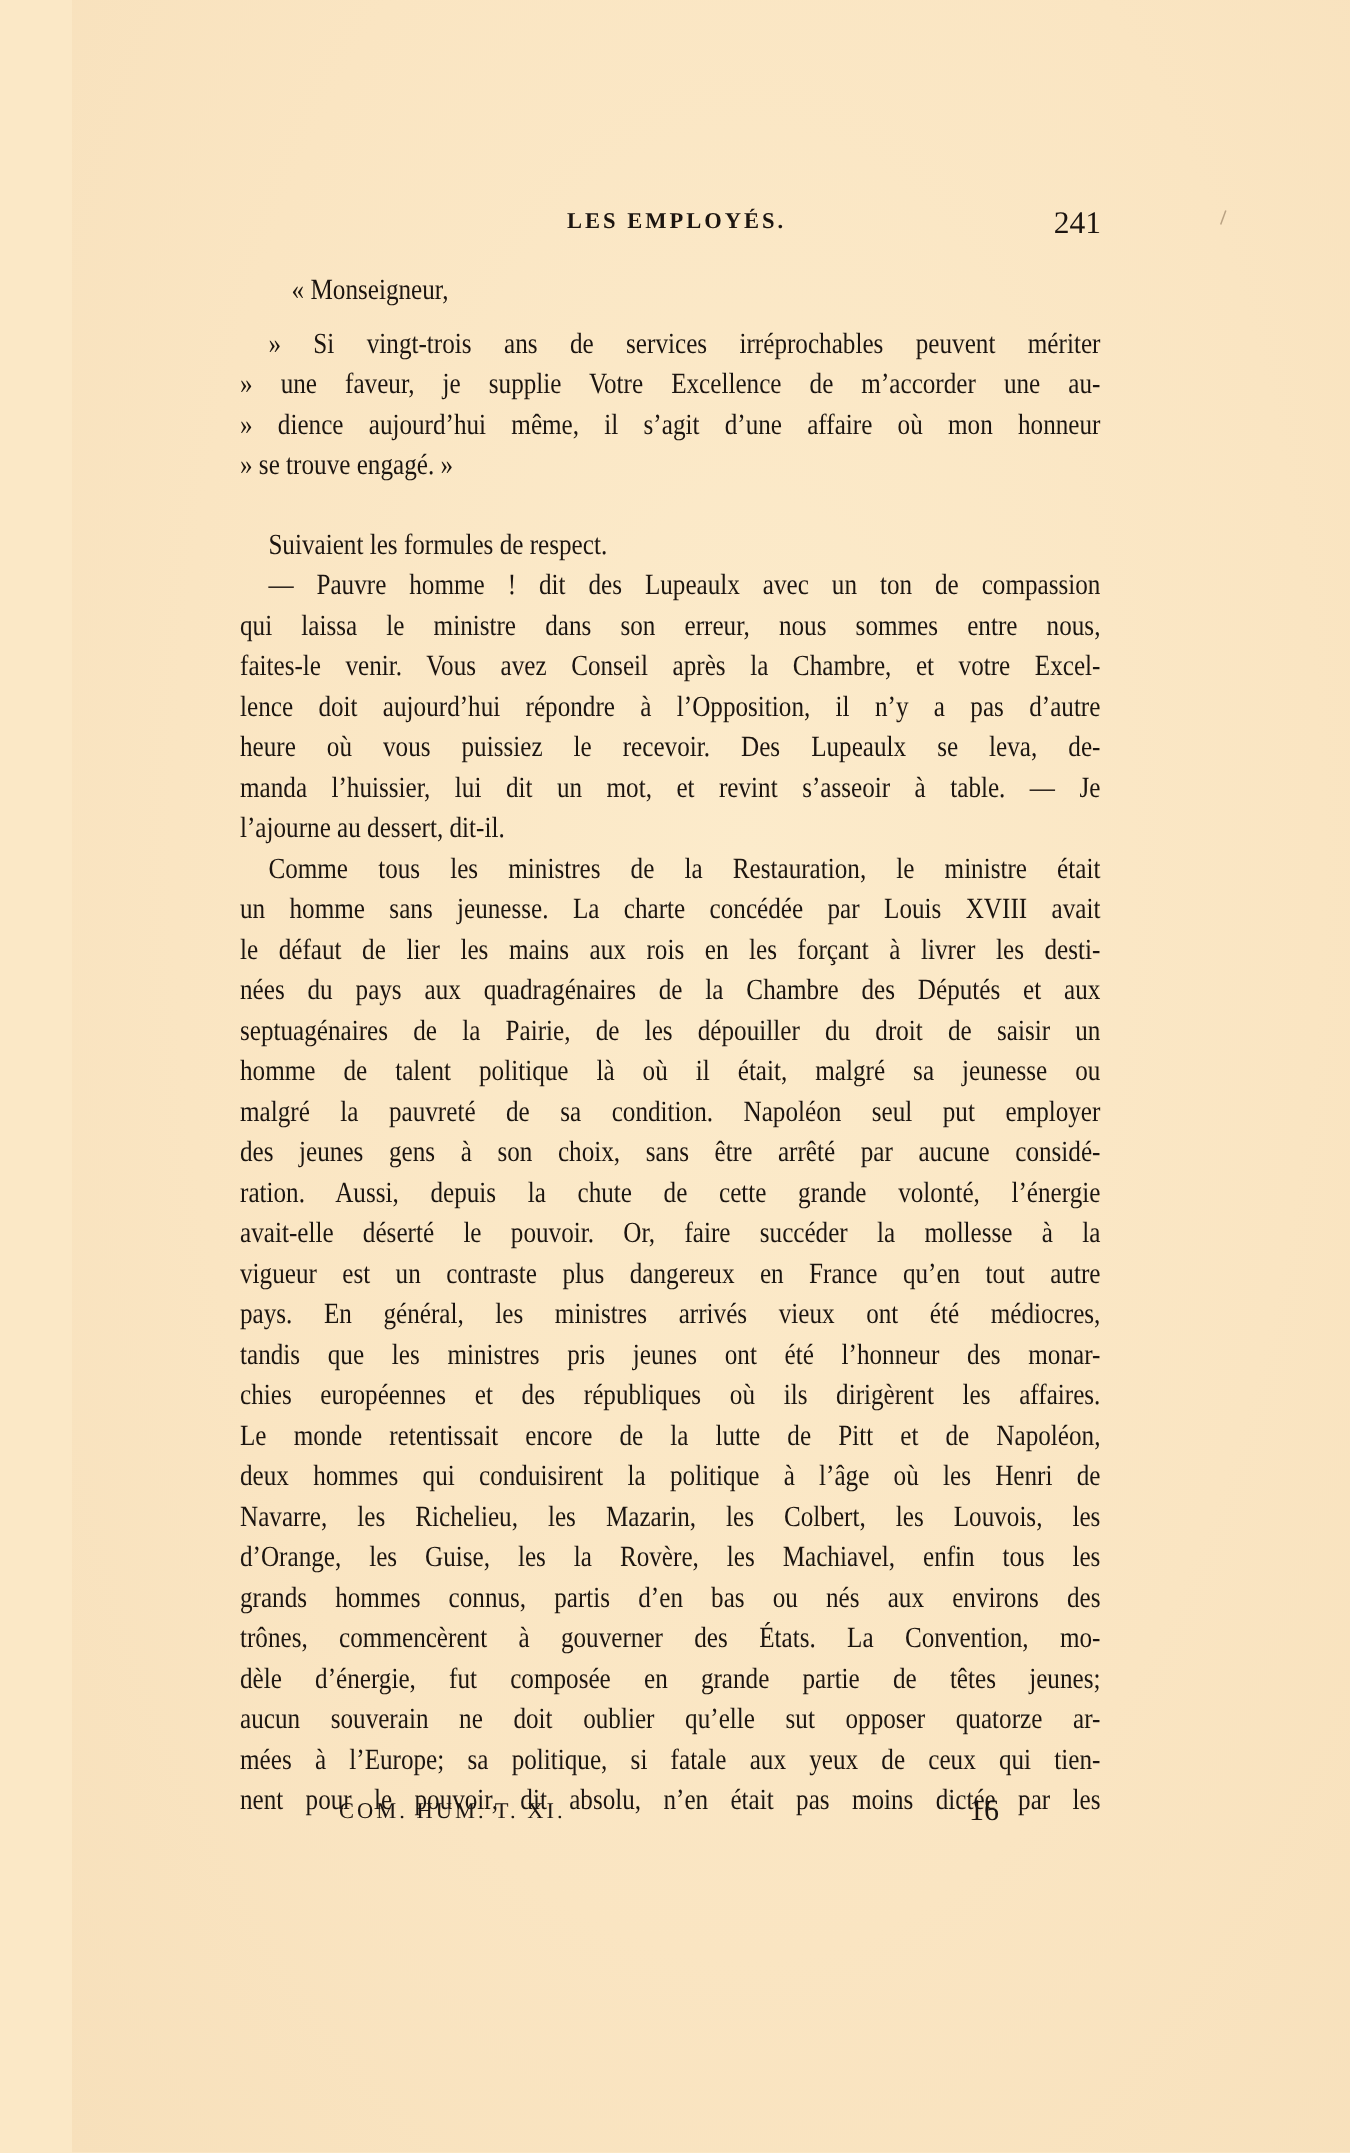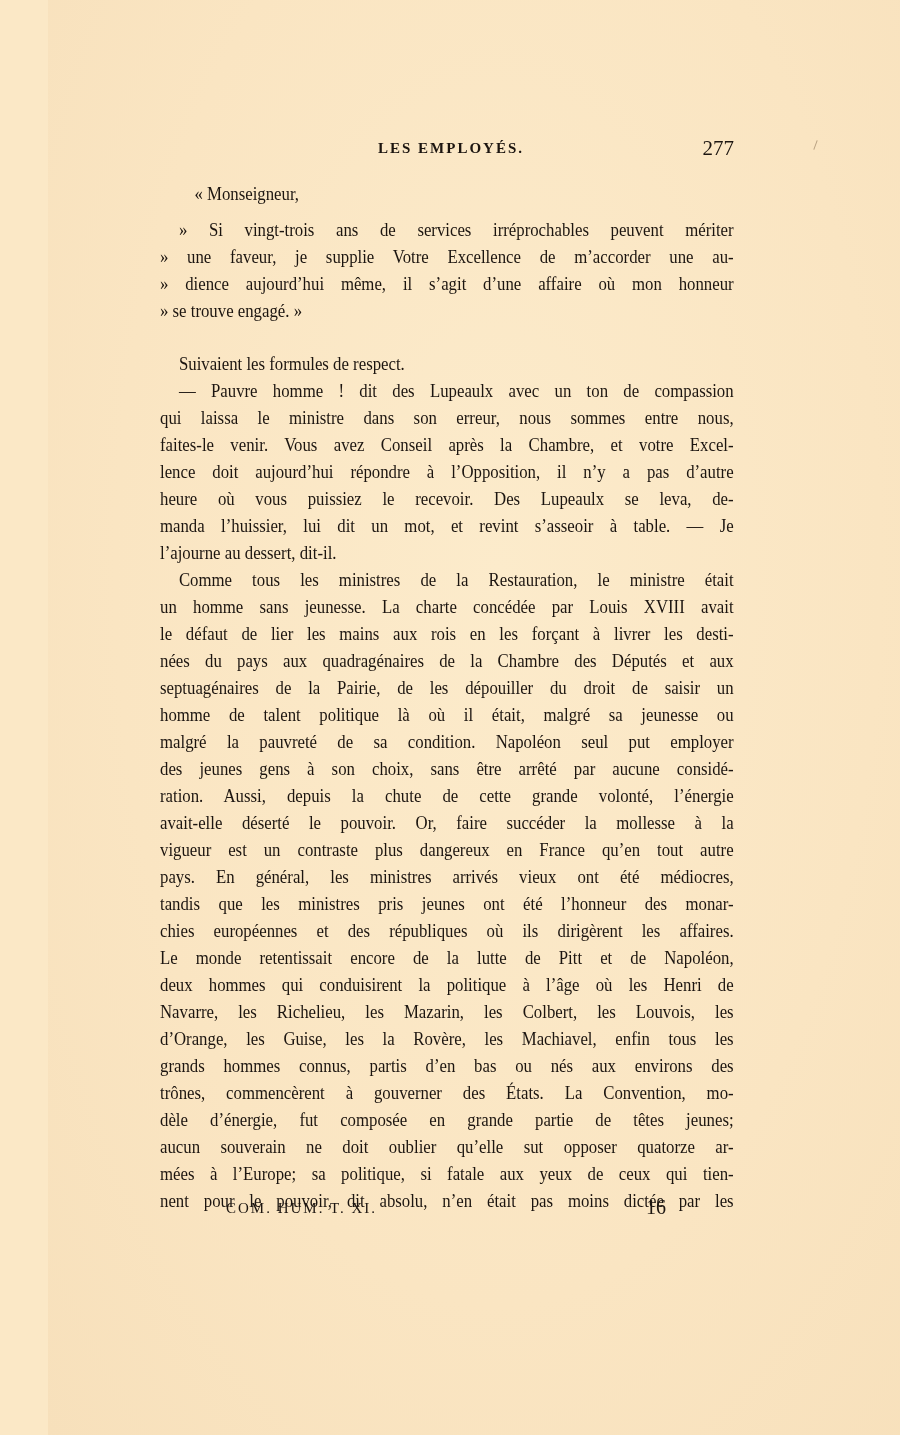--- a/index.html
+++ b/index.html
@@ -59,21 +59,21 @@
   }
 </style>
 </head>
 <body>
 
 <div class="page">
   <div class="margin-mark"></div>
 
   <div class="running-head">
     <span class="running-title">LES EMPLOYÉS.</span>
-    <span class="page-number">277</span>
+    <span class="page-number">241</span>
   </div>
 
   <div class="text-block">
     <span class="line indent last">« Monseigneur,</span>
     <span class="line gap-small" style="height:9px"></span>
     <span class="line indent-s">» Si vingt-trois ans de services irréprochables peuvent mériter</span>
     <span class="line">» une faveur, je supplie Votre Excellence de m’accorder une au-</span>
     <span class="line">» dience aujourd’hui même, il s’agit d’une affaire où mon honneur</span>
     <span class="line last">» se trouve engagé. »</span>
     <span class="line gap"></span>

